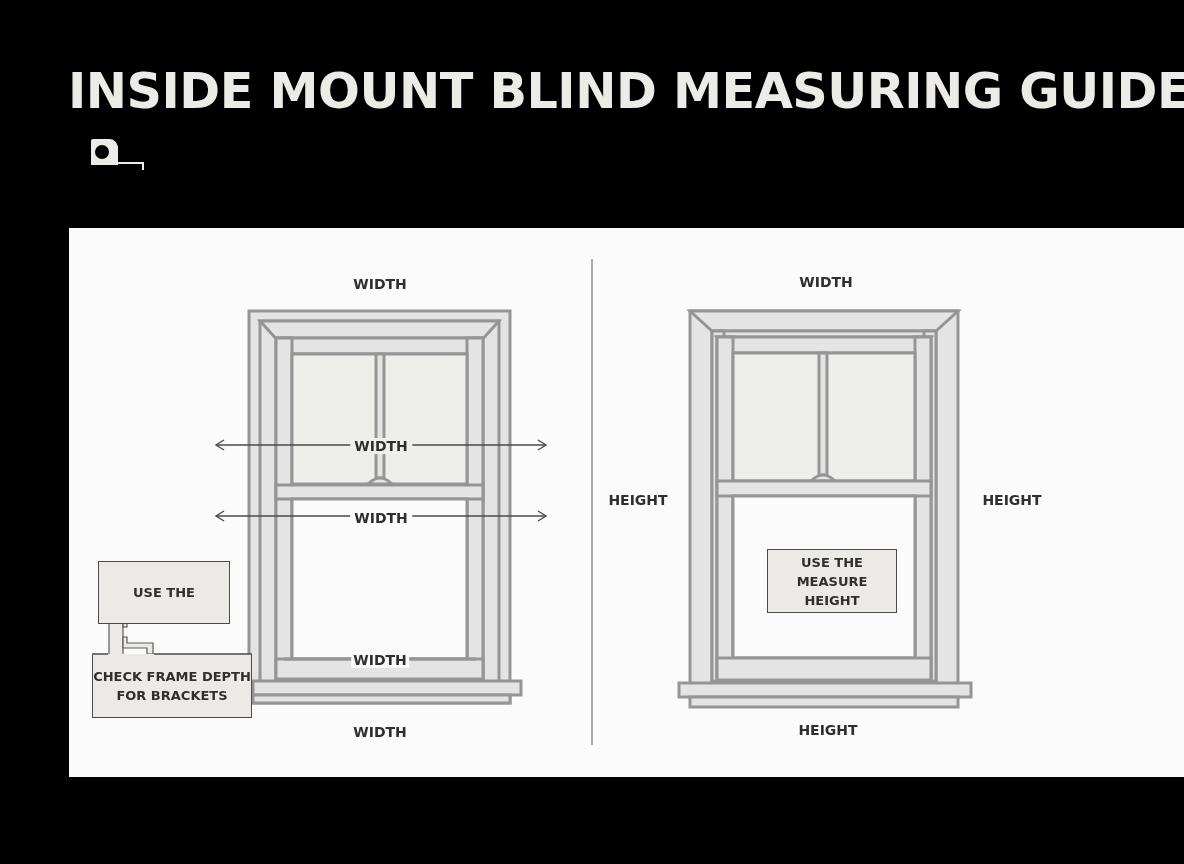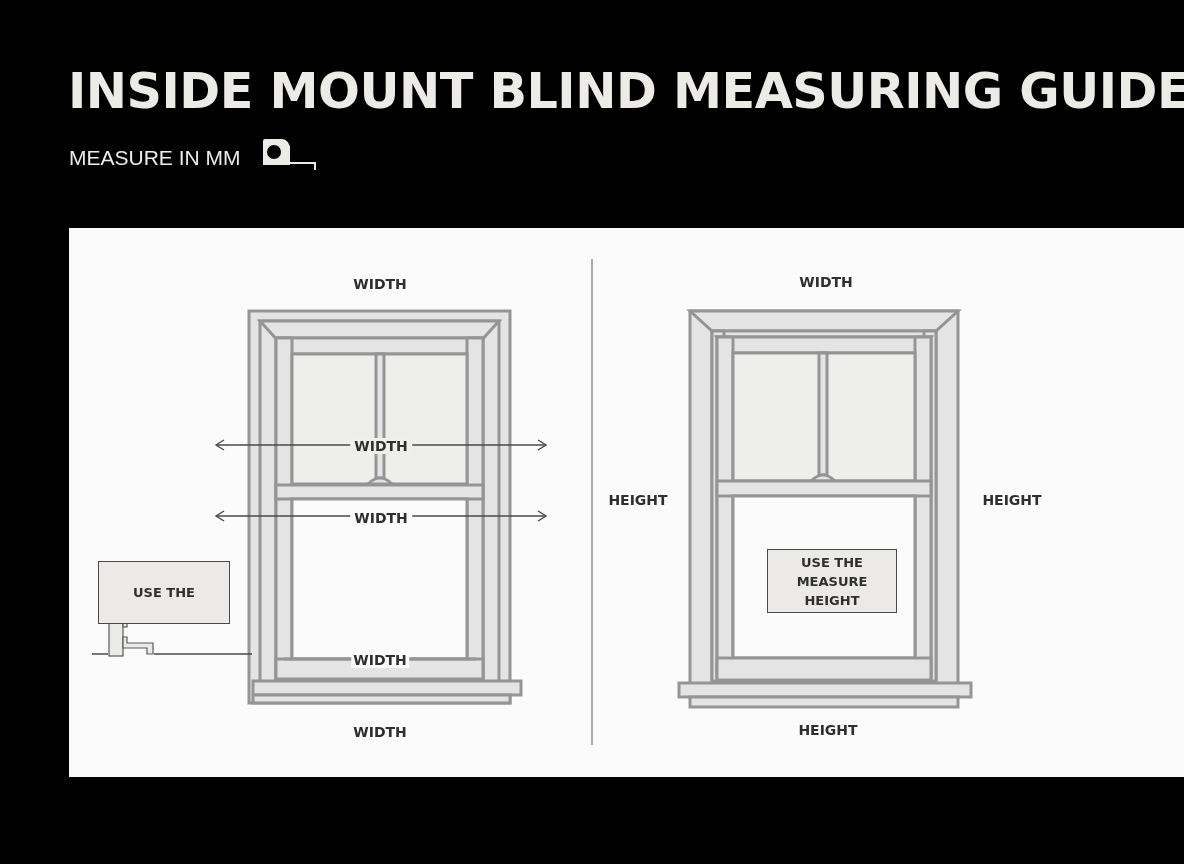--- a/index.html
+++ b/index.html
@@ -70,21 +70,20 @@
     color: #2f2f2f;
   }
   .note span { display: block; }
 </style>
 </head>
 <body>
 
 <div class="title">INSIDE MOUNT BLIND MEASURING GUIDE</div>
 
 <div class="subtitle-row">
-  <span class="subtitle">MEASURE IN MM</span>
   <span class="tape-icon">
     <svg width="60" height="36" viewBox="0 0 60 36">
       <path d="M4 4 Q4 2 6 2 L22 2 Q30 2 31 10 L31 28 L4 28 Z" fill="#ecebe6"></path>
       <circle cx="15" cy="15" r="7" fill="#000"></circle>
       <path d="M27 3 Q30 4 31 8" stroke="#000" stroke-width="1.2" fill="none"></path>
       <path d="M31 26 L56 26 L56 33" stroke="#ecebe6" stroke-width="2" fill="none"></path>
     </svg>
   </span>
 </div>
 
@@ -166,20 +165,26 @@
   <div class="lbl bg2" style="left:312px; top:210px;">WIDTH</div>
   <div class="lbl bg" style="left:312px; top:282px;">WIDTH</div>
   <div class="lbl bg" style="left:311px; top:424px; padding:0 2px;">WIDTH</div>
   <div class="lbl" style="left:311px; top:496px;">WIDTH</div>
 
   <div class="note" style="left:29px; top:333px; width:132px; height:63px;">
     <div>
       <span>USE THE</span>
     </div>
   </div>
+  <div class="note" style="left:23px; top:426px; width:160px; height:64px; border-top-color:transparent;">
+    <div>
+      <span>CHECK FRAME DEPTH</span>
+      <span>FOR BRACKETS</span>
+    </div>
+  </div>
   <svg width="180" height="10" style="position:absolute; left:23px; top:425px;">
     <line x1="0" y1="1" x2="16" y2="1" stroke="#4a4a4a" stroke-width="1.5"></line>
     <line x1="62" y1="1" x2="160" y2="1" stroke="#4a4a4a" stroke-width="1.5"></line>
   </svg>
 
   <div class="lbl" style="left:757px; top:46px;">WIDTH</div>
   <div class="lbl" style="left:569px; top:264px;">HEIGHT</div>
   <div class="lbl" style="left:943px; top:264px;">HEIGHT</div>
   <div class="lbl" style="left:759px; top:494px;">HEIGHT</div>
 

